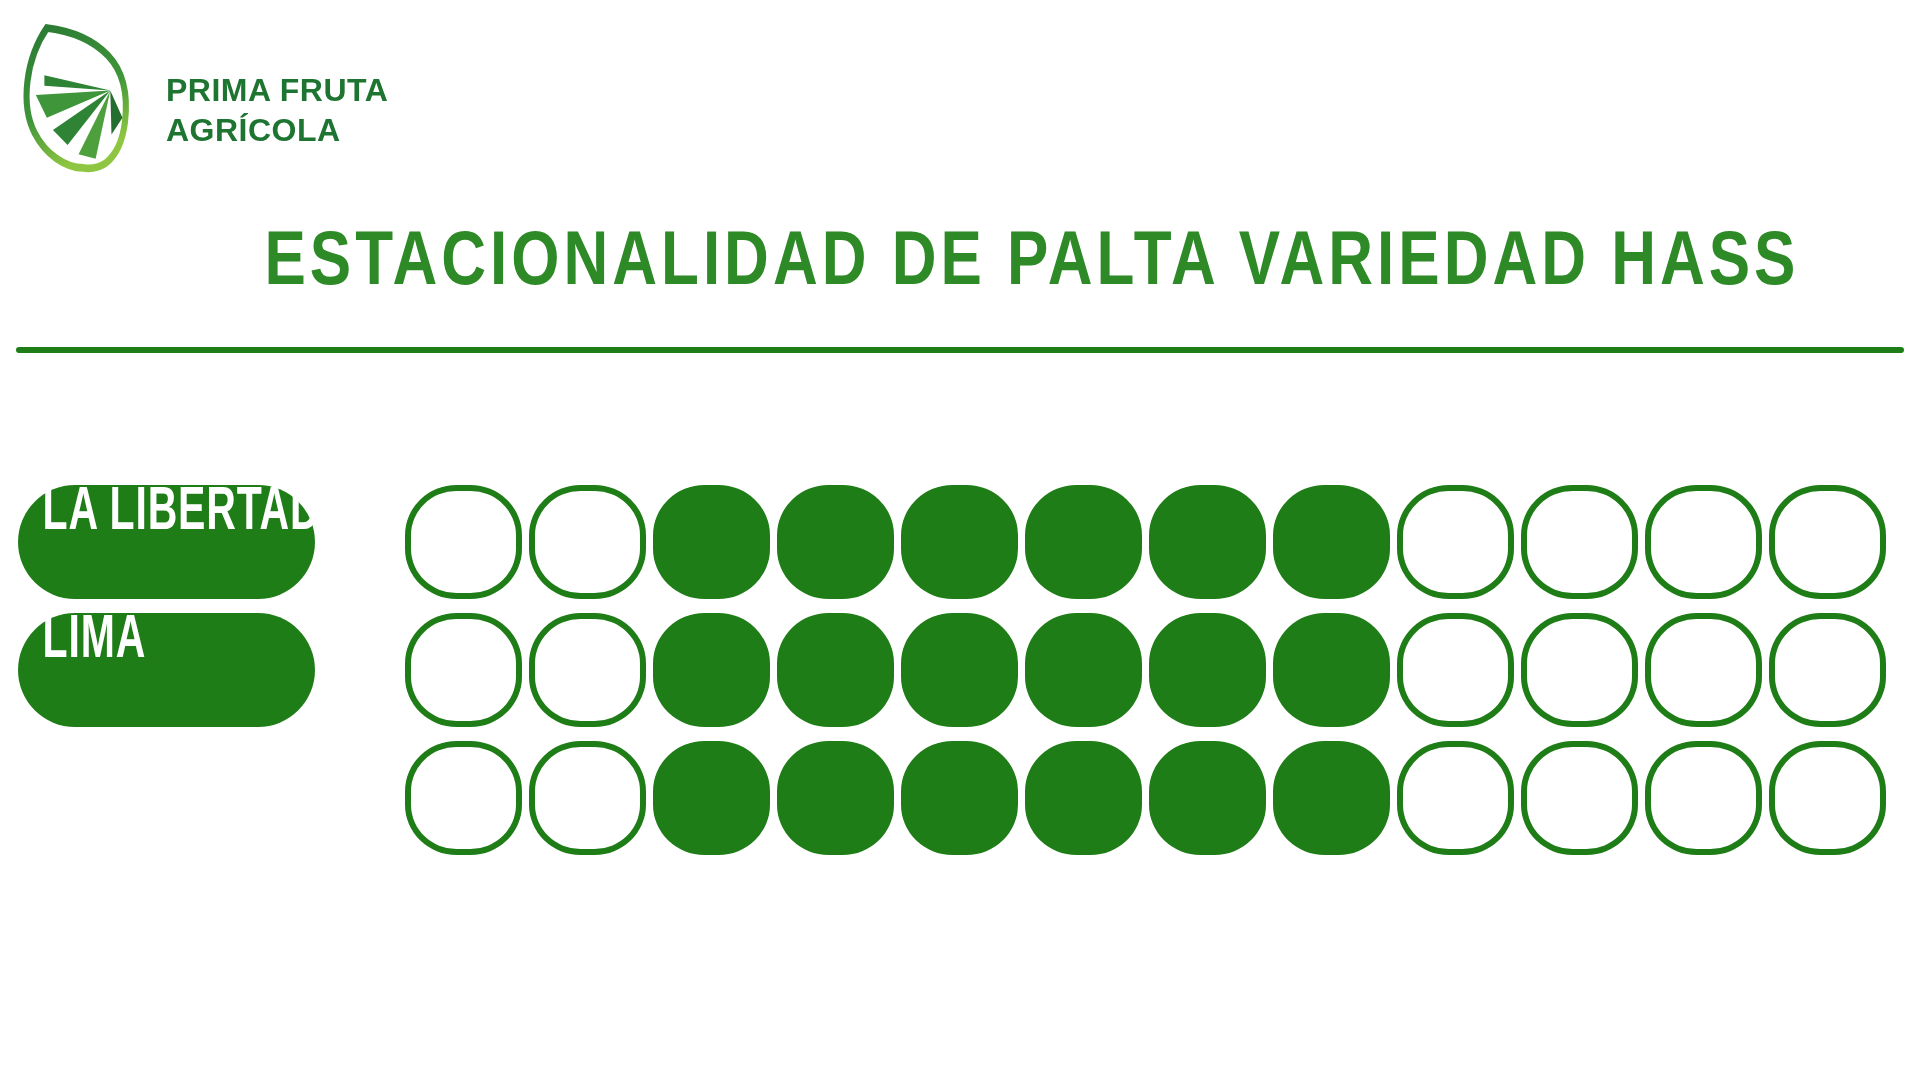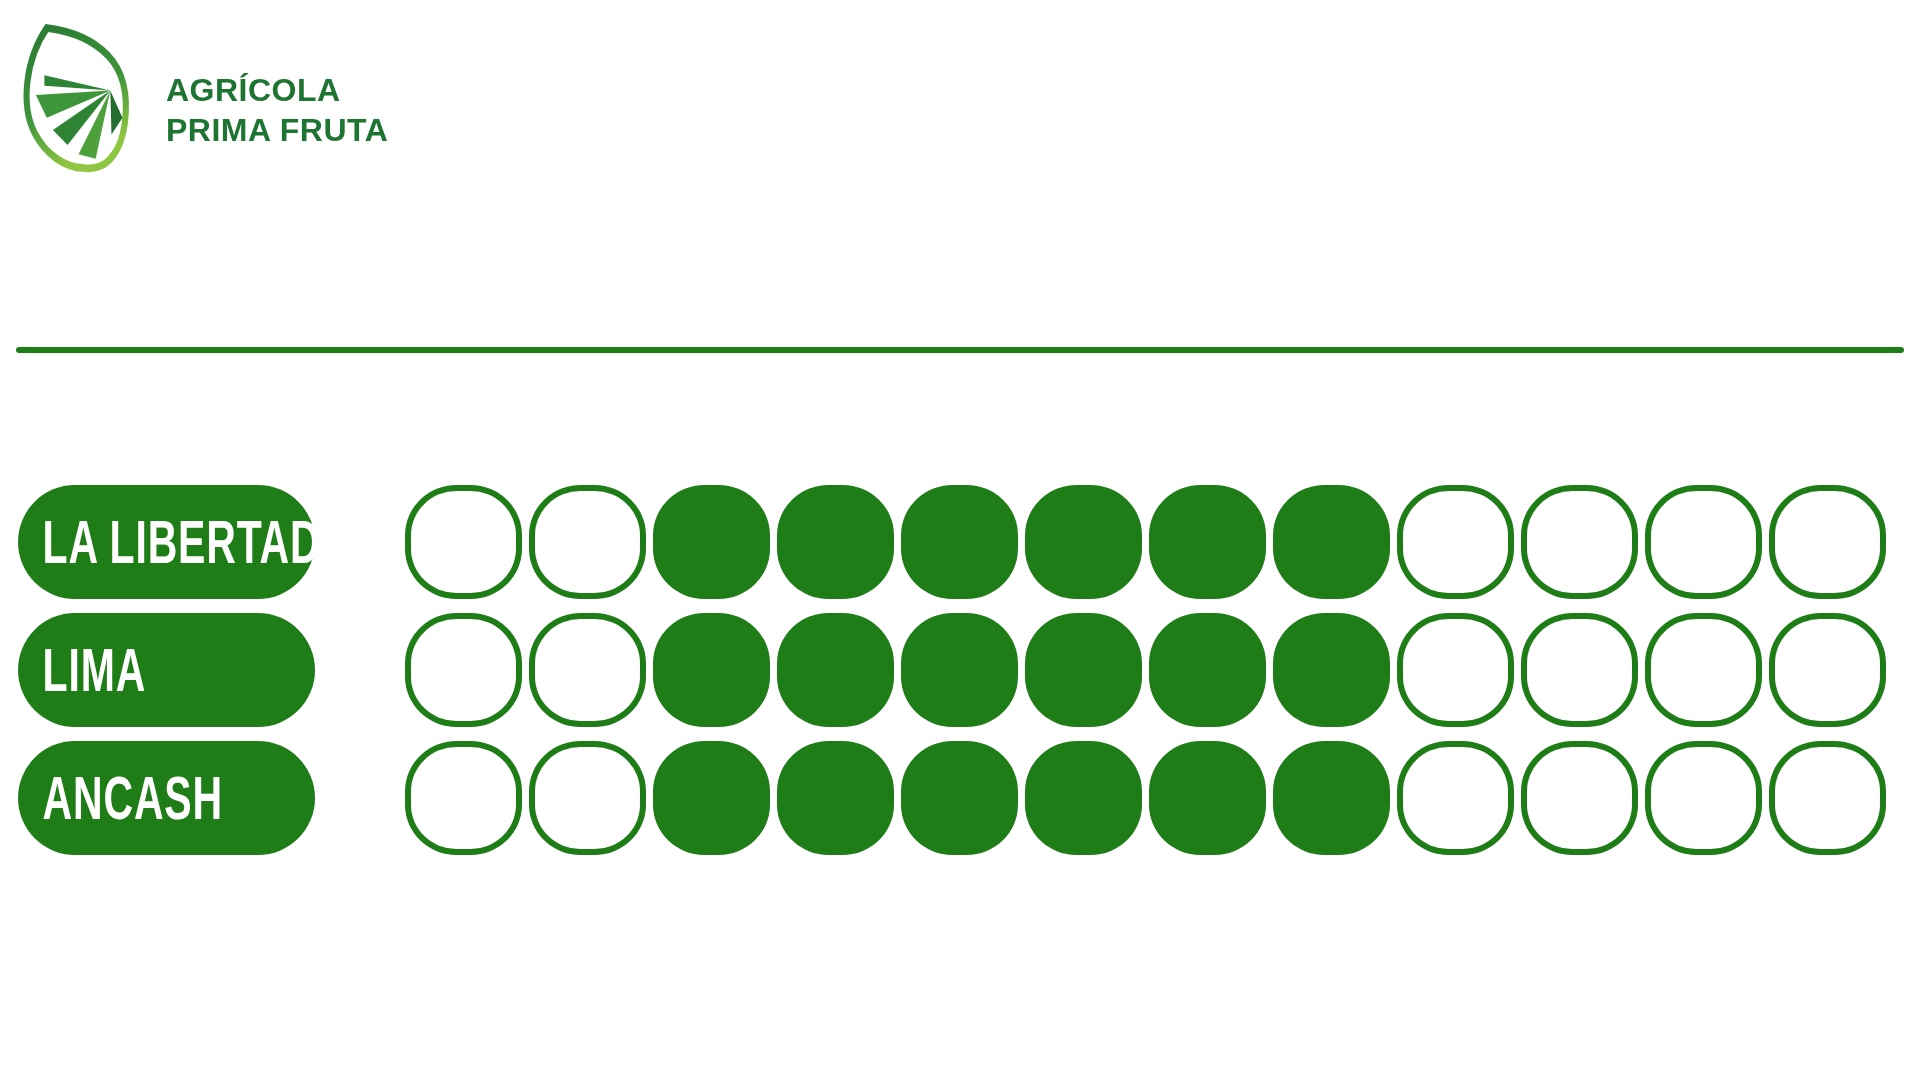--- a/index.html
+++ b/index.html
@@ -31,21 +31,21 @@
   
   .month-header{position:absolute;left:0;top:388px;width:1920px;height:48px;}
   .month-label{position:absolute;top:0;width:117px;height:48px;line-height:48px;
                text-align:center;font-weight:bold;font-size:48px;color:var(--month-color);
                transform:scale(.88,1.18);transform-origin:center;}
 
   
   .season-board{position:absolute;left:0;top:0;width:1920px;height:1080px;}
   .region-row{position:absolute;left:0;width:1920px;height:114px;}
   .region-pill{position:absolute;left:18px;top:0;width:297px;height:114px;
-               background:var(--green);border-radius:57px;display:flex;align-items:center;}
+               background:var(--green);border-radius:57px;display:flex;}
   .region-label{color:#fff;font-weight:bold;font-size:50px;letter-spacing:1px;
                 padding-left:30px;white-space:nowrap;display:inline-block;
                 transform:scale(.82,1.22);transform-origin:left center;}
   .season-cell{position:absolute;top:0;width:117px;height:114px;box-sizing:border-box;
                border-radius:44%;}
   .season-cell.empty{border:6px solid var(--green);background:#fff;}
   .season-cell.filled{background:var(--green);border:6px solid var(--green);}
 </style>
 </head>
 <body>
@@ -63,25 +63,28 @@
       </defs>
       <path d="M22 4 C 5 24, 0 54, 12 73 C 21 87, 37 96, 52 96 C 60 97, 66 95, 70 93
                C 78 88, 84 79, 86 66 C 89 46, 84 32, 72 22 C 60 12, 42 6, 22 4 Z" fill="none" stroke="url(#leafGrad)" stroke-width="5"></path>
       <path d="M74 45 L20 35 L20 42 Z" fill="#2e8434"></path>
       <path d="M74 45 L13 48 L22 63 Z" fill="#3f953a"></path>
       <path d="M74 45 L27 71 L39 81 Z" fill="#2e8434"></path>
       <path d="M74 45 L48 87 L62 90 Z" fill="#4ea03c"></path>
       <path d="M74 45 L84 63 L75 74 Z" fill="#246f2f"></path>
     </svg>
     <div class="logo-text">
+      <div>PRIMA FRUTA</div>
       <div>AGRÍCOLA</div>
-      <div>PRIMA FRUTA</div>
     </div>
   </div>
 
+  <div class="title-wrap">
+    <span class="title">ESTACIONALIDAD DE PALTA VARIEDAD HASS</span>
+  </div>
 
   <div class="divider"></div>
 
 
   <div class="season-board">
       <div class="region-row" style="top: 485px;">
         <div class="region-pill">
           <span class="region-label">LA LIBERTAD</span>
         </div>
         <div class="season-cell empty" style="left: 405px;"></div>
@@ -108,23 +111,20 @@
         <div class="season-cell filled" style="left: 901px;"></div>
         <div class="season-cell filled" style="left: 1025px;"></div>
         <div class="season-cell filled" style="left: 1149px;"></div>
         <div class="season-cell filled" style="left: 1273px;"></div>
         <div class="season-cell empty" style="left: 1397px;"></div>
         <div class="season-cell empty" style="left: 1521px;"></div>
         <div class="season-cell empty" style="left: 1645px;"></div>
         <div class="season-cell empty" style="left: 1769px;"></div>
       </div>
       <div class="region-row" style="top: 741px;">
-        <div class="region-pill">
-          <span class="region-label">ANCASH</span>
-        </div>
         <div class="season-cell empty" style="left: 405px;"></div>
         <div class="season-cell empty" style="left: 529px;"></div>
         <div class="season-cell filled" style="left: 653px;"></div>
         <div class="season-cell filled" style="left: 777px;"></div>
         <div class="season-cell filled" style="left: 901px;"></div>
         <div class="season-cell filled" style="left: 1025px;"></div>
         <div class="season-cell filled" style="left: 1149px;"></div>
         <div class="season-cell filled" style="left: 1273px;"></div>
         <div class="season-cell empty" style="left: 1397px;"></div>
         <div class="season-cell empty" style="left: 1521px;"></div>

